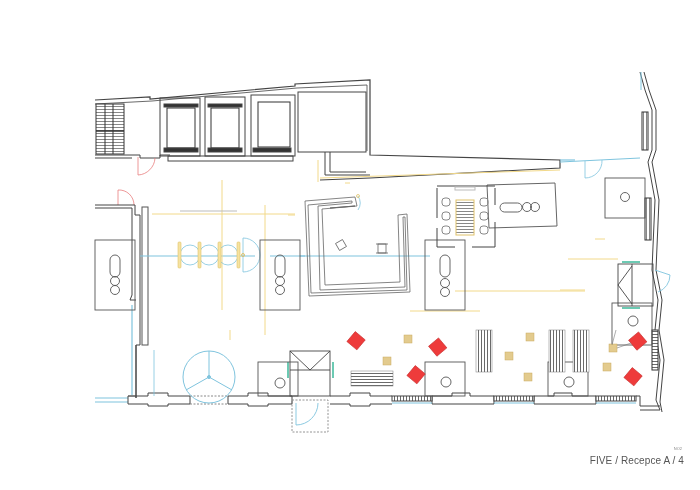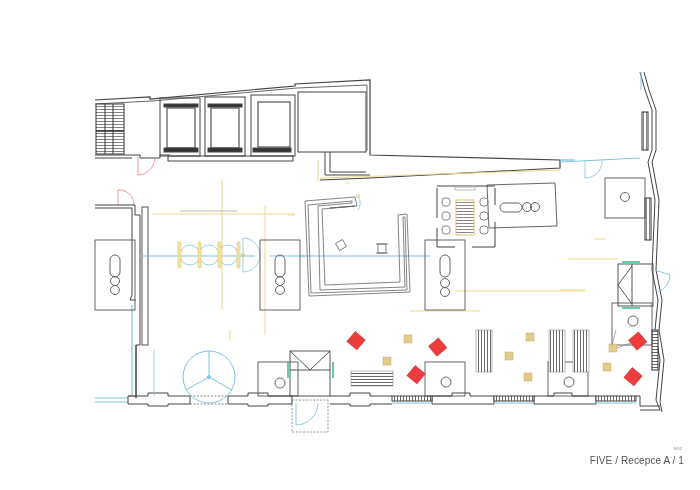--- a/index.html
+++ b/index.html
@@ -289,13 +289,13 @@
   <line x1="617" y1="348" x2="631" y2="343" stroke="#777" stroke-width="0.6"></line>
   <line x1="616" y1="330" x2="612" y2="345" stroke="#777" stroke-width="0.6"></line>
 
   <g stroke="#555" stroke-width="0.8" fill="none">
     <line x1="136" y1="396" x2="128" y2="396"></line>
     <line x1="154" y1="350" x2="154" y2="396" stroke="#7fc4de"></line>
   </g>
 </svg>
 
 <div class="caption-sup">NO2</div>
-<div class="caption">FIVE / Recepce A / 1</div>
+<div class="caption">FIVE / Recepce A / 4</div>
 
 </body></html>

